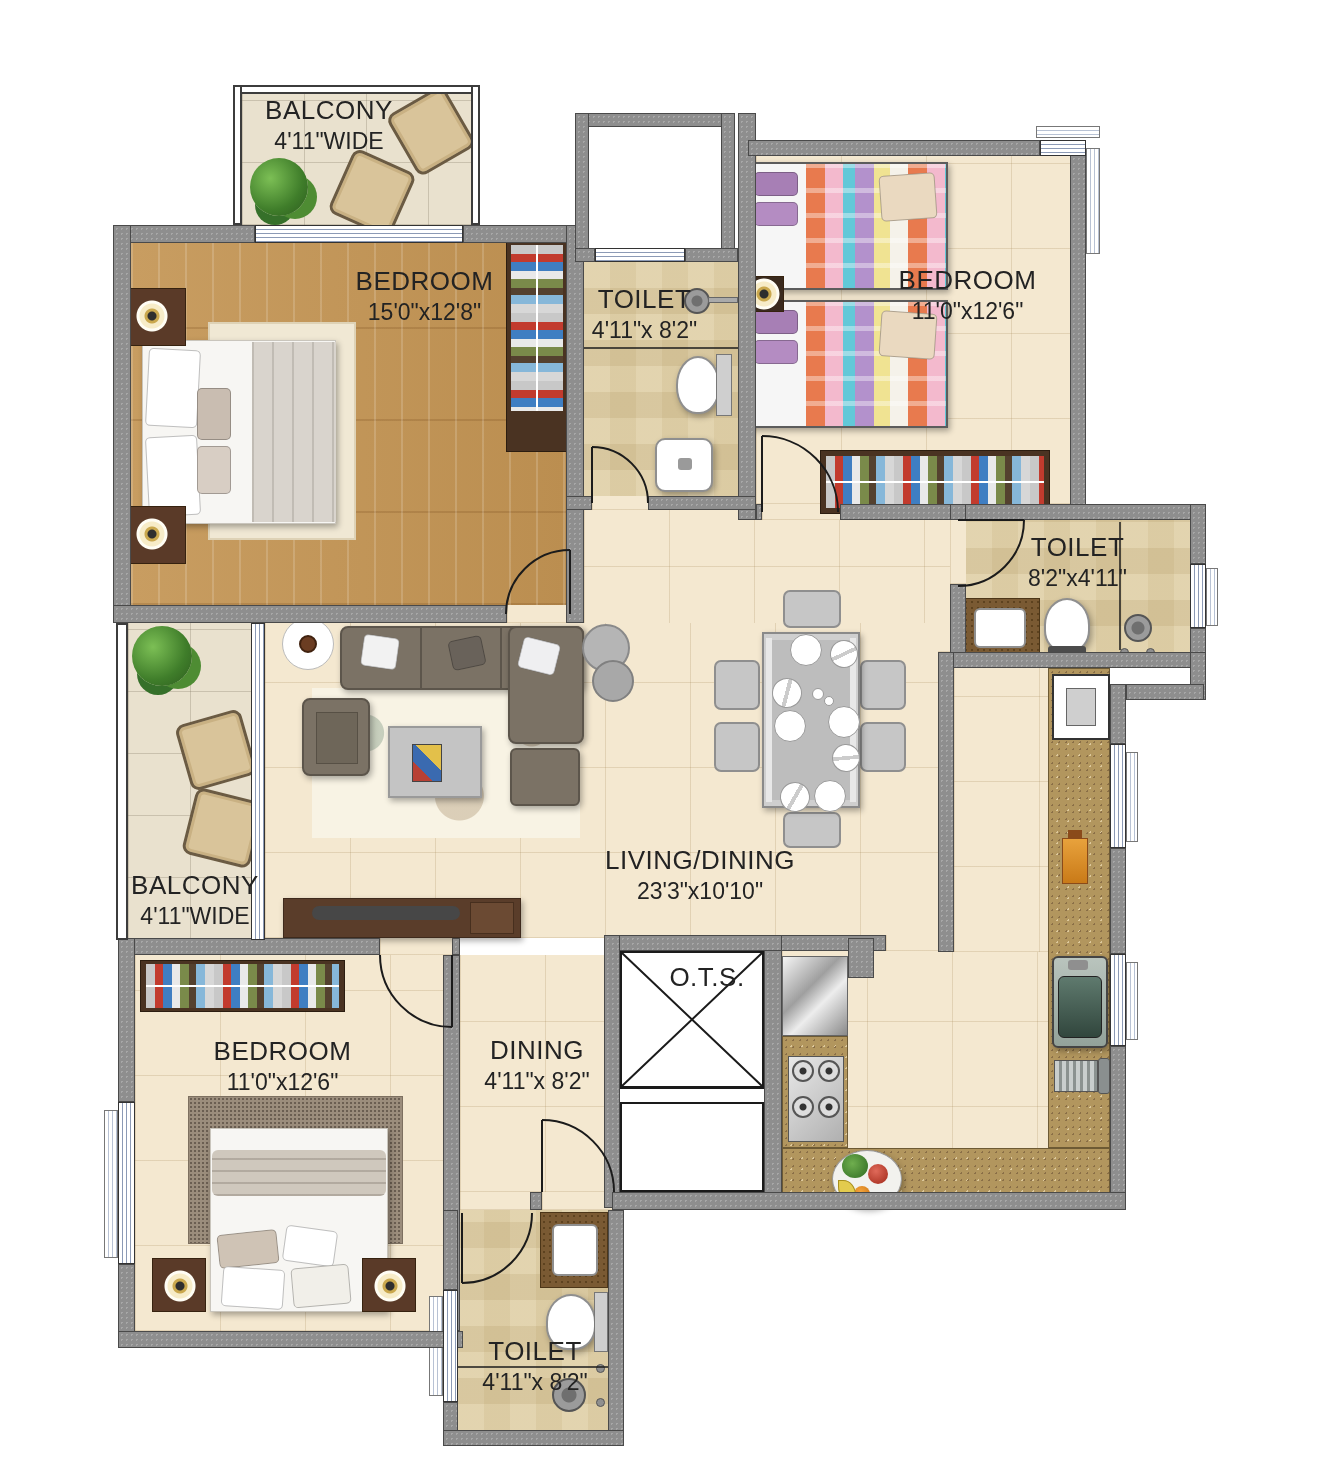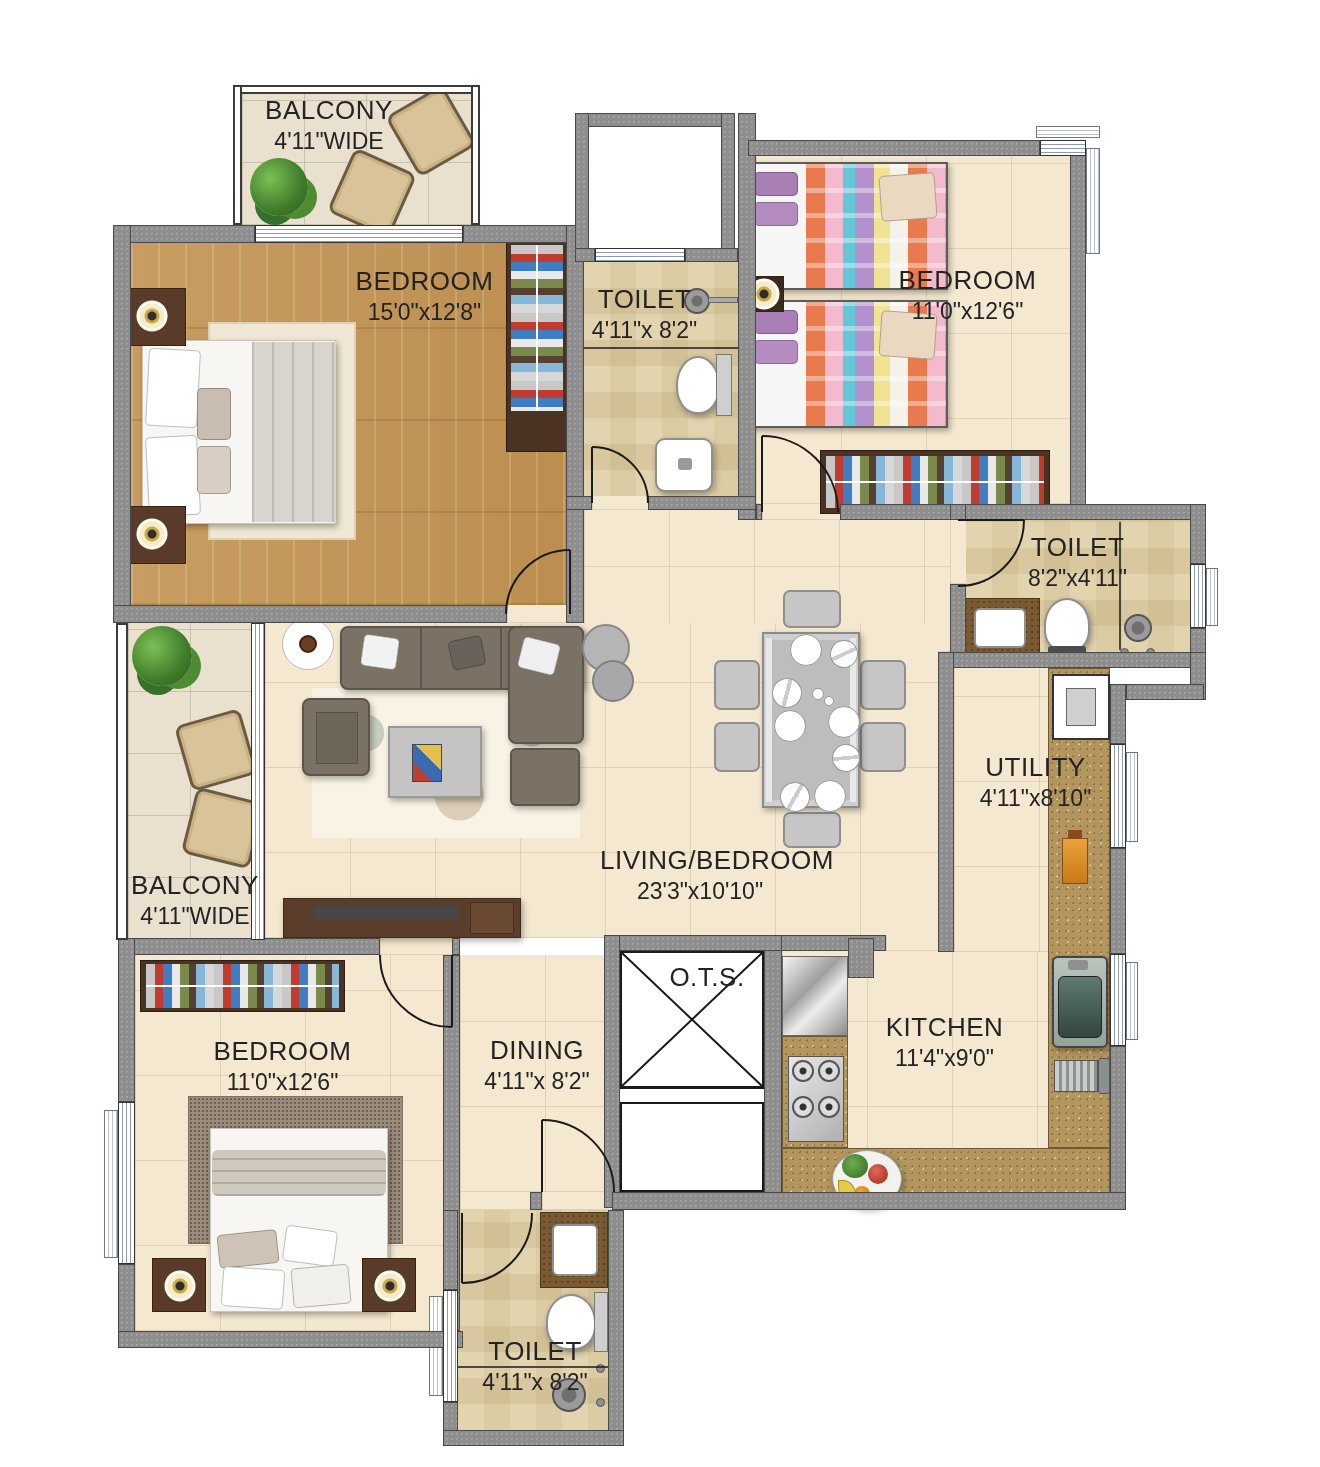--- a/index.html
+++ b/index.html
@@ -370,45 +370,37 @@
     <div class="l2" actable="false">4'11"x 8'2"</div>
   </div>
   <div class="rlabel" style="left:875px;top:265px;width:185px;">
     <div class="l1">BEDROOM</div>
     <div class="l2">11'0"x12'6"</div>
   </div>
   <div class="rlabel" style="left:990px;top:532px;width:175px;">
     <div class="l1">TOILET</div>
     <div class="l2">8'2"x4'11"</div>
   </div>
-  <div class="rlabel" style="left:958px;top:752px;width:155px;">
-    <div class="l1">UTILITY</div>
-    <div class="l2">4'11"x8'10"</div>
-  </div>
   <div class="rlabel" style="left:600px;top:845px;width:200px;">
-    <div class="l1">LIVING/BEDROOM</div>
+    <div class="l1">LIVING/DINING</div>
     <div class="l2">23'3"x10'10"</div>
   </div>
   <div class="rlabel" style="left:120px;top:870px;width:150px;">
     <div class="l1">BALCONY</div>
     <div class="l2">4'11"WIDE</div>
   </div>
   <div class="rlabel" style="left:190px;top:1036px;width:185px;">
     <div class="l1">BEDROOM</div>
     <div class="l2">11'0"x12'6"</div>
   </div>
   <div class="rlabel" style="left:462px;top:1035px;width:150px;">
     <div class="l1">DINING</div>
     <div class="l2">4'11"x 8'2"</div>
   </div>
   <div class="rlabel" style="left:652px;top:962px;width:110px;">
     <div class="l1">O.T.S.</div>
   </div>
-  <div class="rlabel" style="left:862px;top:1012px;width:165px;">
-    <div class="l1">KITCHEN</div>
-    <div class="l2">11'4"x9'0"</div>
-  </div>
   <div class="rlabel" style="left:455px;top:1336px;width:160px;">
     <div class="l1">TOILET</div>
     <div class="l2">4'11"x 8'2"</div>
   </div>
 
 </div>
 
 </body></html>

